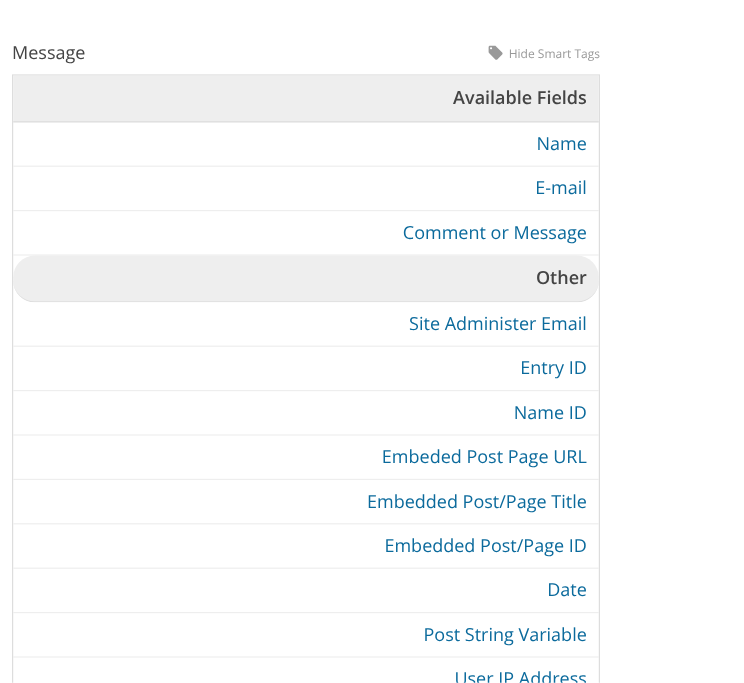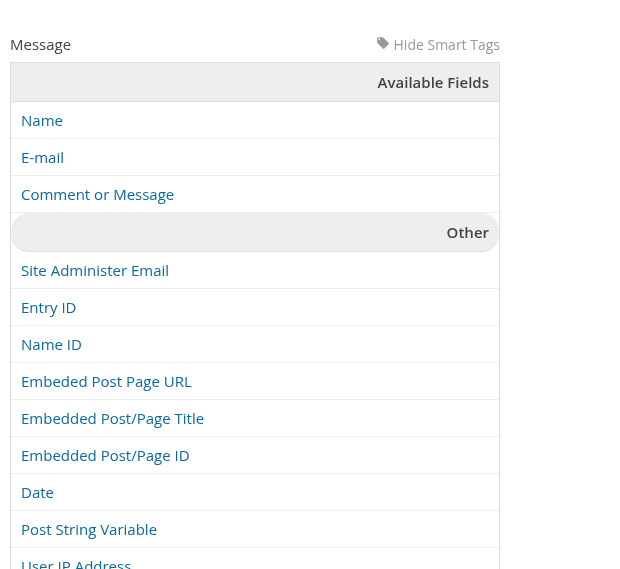--- a/index.html
+++ b/index.html
@@ -19,21 +19,21 @@
     padding: 0 0 8px 0;
     margin-top: 24px;
   }
   .section-label {
     color: #444;
     font-size: 15px;
     font-weight: 400;
   }
   .toggle-link {
     color: #999;
-    font-size: 14px;
+    font-size: 10px;
     font-weight: 400;
     cursor: pointer;
     display: inline-flex;
     align-items: center;
     gap: 4px;
   }
   .tag-icon {
     display: inline-block;
     line-height: 1;
   }
@@ -54,20 +54,21 @@
   .field-list {
     list-style: none;
   }
   .field-item {
     padding: 8px 10px;
     border-bottom: 1px solid #eee;
     color: #0b6a9c;
     font-size: 15px;
     font-weight: 400;
     cursor: pointer;
+    text-align: right;
   }
 </style>
 </head>
 <body>
 
 <div class="header-row">
   <span class="section-label">Message</span>
   <span class="toggle-link">
     <span class="tag-icon">
       <svg width="14" height="14" viewBox="0 0 24 24" fill="#999">

